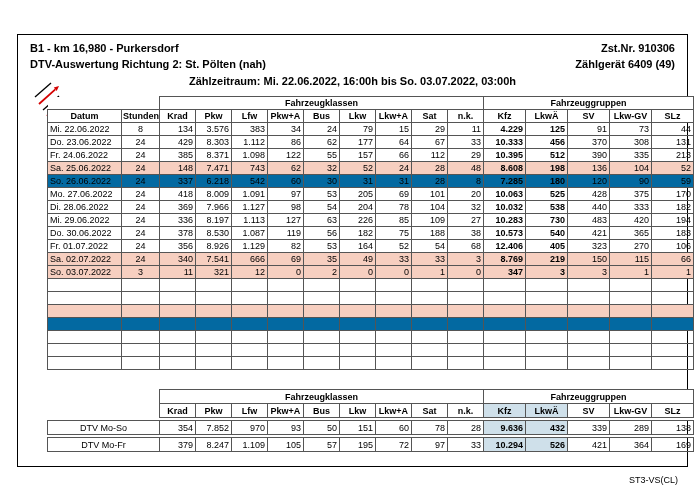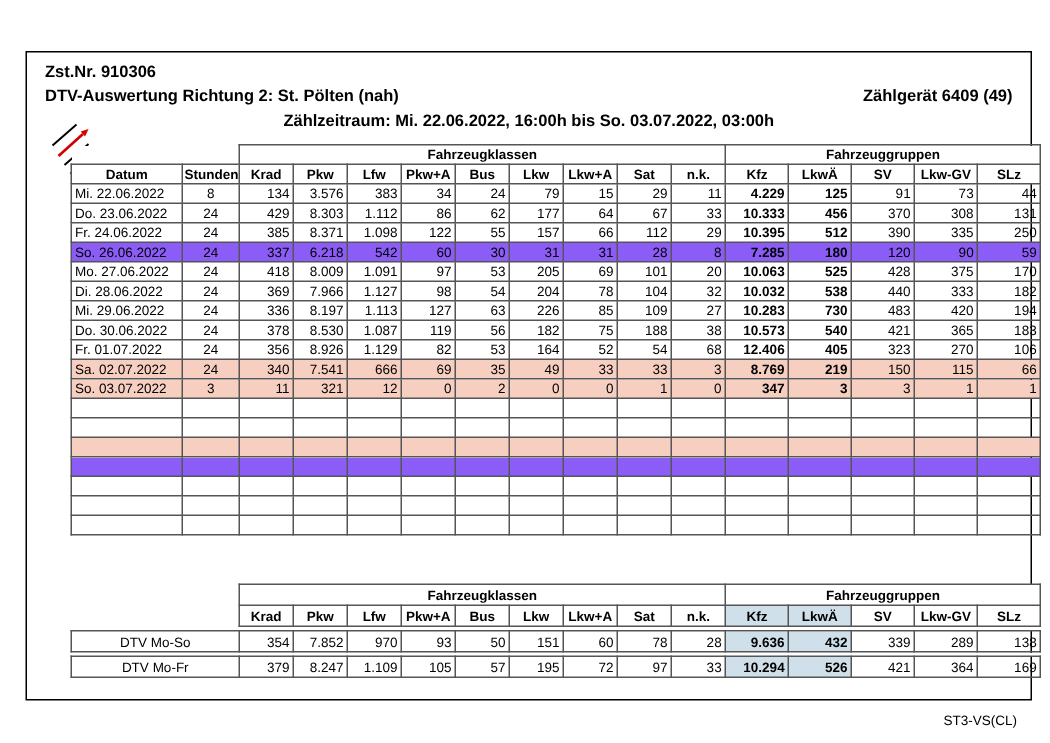--- a/index.html
+++ b/index.html
@@ -16,33 +16,34 @@
   .main{top:61px;width:646px;}
   .summary{top:354px;width:646px;}
   td,th{border:1px solid #555;height:12px;padding:0 2px;white-space:nowrap;overflow:hidden;}
   th{font-weight:bold;text-align:center;padding:0 1px;background:#fff;}
   .nb{border:none;background:#fff;}
   .datum{text-align:left;}
   .stunden{text-align:center;}
   .num{text-align:right;}
   .grp{font-weight:bold;}
   tr.hl-light td{background:#f7cfc0;}
-  tr.hl-dark td{background:#8b5cf6;}
+  tr.hl-dark td{background:#0369a1;}
   .summary td,.summary th{height:13px;}
   .blue{background:#cfe0ea;}
   tr.gap td{border:none;height:2px;padding:0;background:#fff;}
   .sumlabel{text-align:center;}
   .code{position:absolute;top:475px;right:22px;font-size:9px;}
 </style>
 </head>
 <body>
 
 <div class="page">
   <div class="frame">
     <div class="hline l1">
+      <span>B1 - km 16,980 - Purkersdorf</span>
       <span>Zst.Nr. 910306</span>
     </div>
     <div class="hline l2">
       <span>DTV-Auswertung Richtung 2: St. Pölten (nah)</span>
       <span>Zählgerät 6409 (49)</span>
     </div>
     <div class="period">Zählzeitraum: Mi. 22.06.2022, 16:00h bis So. 03.07.2022, 03:00h</div>
 
     <div class="rsym">
       <svg width="36" height="37" viewBox="0 0 36 37">
@@ -146,21 +147,39 @@
             <td class="num">122</td>
             <td class="num">55</td>
             <td class="num">157</td>
             <td class="num">66</td>
             <td class="num">112</td>
             <td class="num">29</td>
             <td class="num grp">10.395</td>
             <td class="num grp">512</td>
             <td class="num">390</td>
             <td class="num">335</td>
-            <td class="num">250</td>
+            <td class="num">213</td>
+          </tr>
+          <tr class="hl-light">
+            <td class="datum">Sa. 25.06.2022</td>
+            <td class="stunden">24</td>
+            <td class="num">148</td>
+            <td class="num">7.471</td>
+            <td class="num">743</td>
+            <td class="num">62</td>
+            <td class="num">32</td>
+            <td class="num">52</td>
+            <td class="num">24</td>
+            <td class="num">28</td>
+            <td class="num">48</td>
+            <td class="num grp">8.608</td>
+            <td class="num grp">198</td>
+            <td class="num">136</td>
+            <td class="num">104</td>
+            <td class="num">52</td>
           </tr>
           <tr class="hl-dark">
             <td class="datum">So. 26.06.2022</td>
             <td class="stunden">24</td>
             <td class="num">337</td>
             <td class="num">6.218</td>
             <td class="num">542</td>
             <td class="num">60</td>
             <td class="num">30</td>
             <td class="num">31</td>

